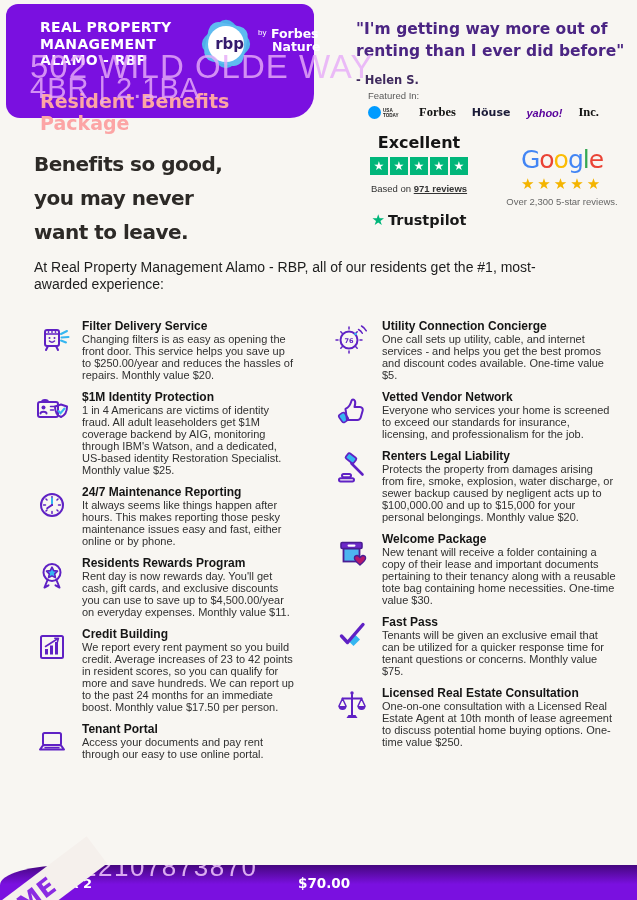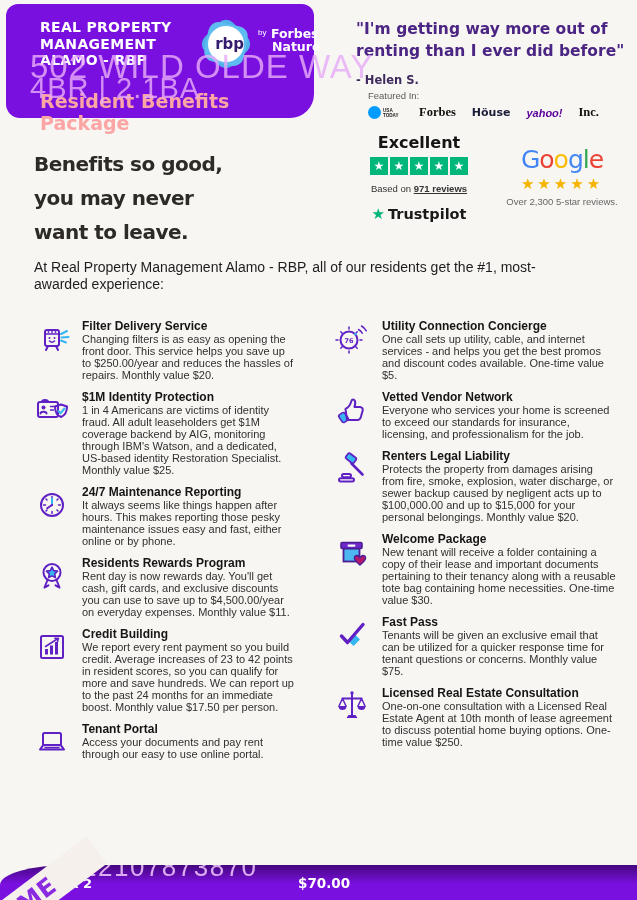--- a/index.html
+++ b/index.html
@@ -80,21 +80,21 @@
   .ratings { position:absolute; left:348px; top:133px; width:286px; display:flex; }
   .tp-col { width:142px; text-align:center; }
   .tp-heading { font-family:"DejaVu Sans", sans-serif; font-weight:bold; font-size:16px; color:#141414; }
   .tp-stars { display:flex; gap:2px; justify-content:center; margin-top:5px; }
   .tp-star {
     width:18px; height:18px; background:#00b67a; color:#fff;
     font-size:12px; line-height:18px; text-align:center;
   }
   .tp-basedon { font-size:9.5px; color:#333; margin-top:8px; }
   .tp-basedon b { text-decoration:underline; }
-  .tp-brand { margin-top:11px; font-family:"DejaVu Sans", sans-serif; font-weight:bold; font-size:14.5px; color:#191919; }
+  .tp-brand { margin-top:17px; font-family:"DejaVu Sans", sans-serif; font-weight:bold; font-size:14.5px; color:#191919; }
   .tp-brand .tp-logo-star { color:#00b67a; font-size:15px; margin-right:3px; }
   .g-col { width:144px; text-align:center; padding-top:12px; }
   .g-brand { font-family:"DejaVu Sans", sans-serif; font-size:25px; font-weight:500; letter-spacing:-1px; }
   .g1,.g4 { color:#4285F4; } .g2,.g6 { color:#EA4335; } .g3 { color:#FBBC05; } .g5 { color:#34A853; }
   .g-stars { color:#f4b400; font-size:15px; letter-spacing:3px; margin-top:1px; }
   .g-caption { font-size:9.5px; color:#666; margin-top:3px; }
 
   
   .headline {
     position:absolute; left:34px; top:135px;

